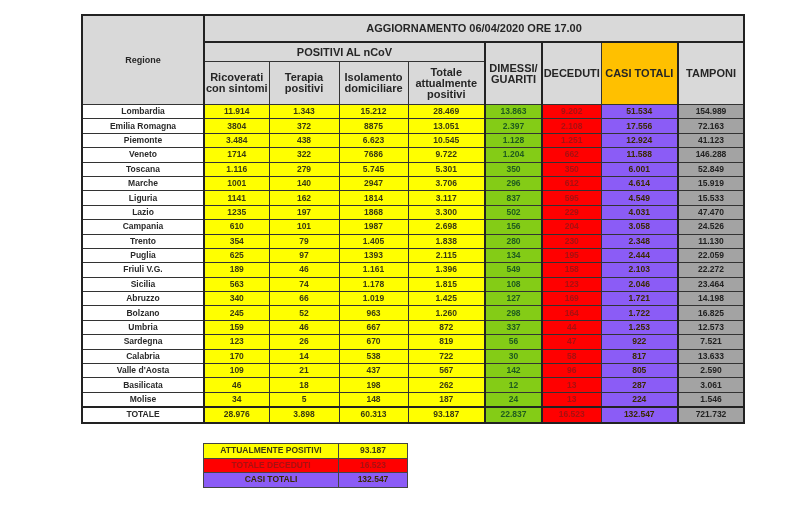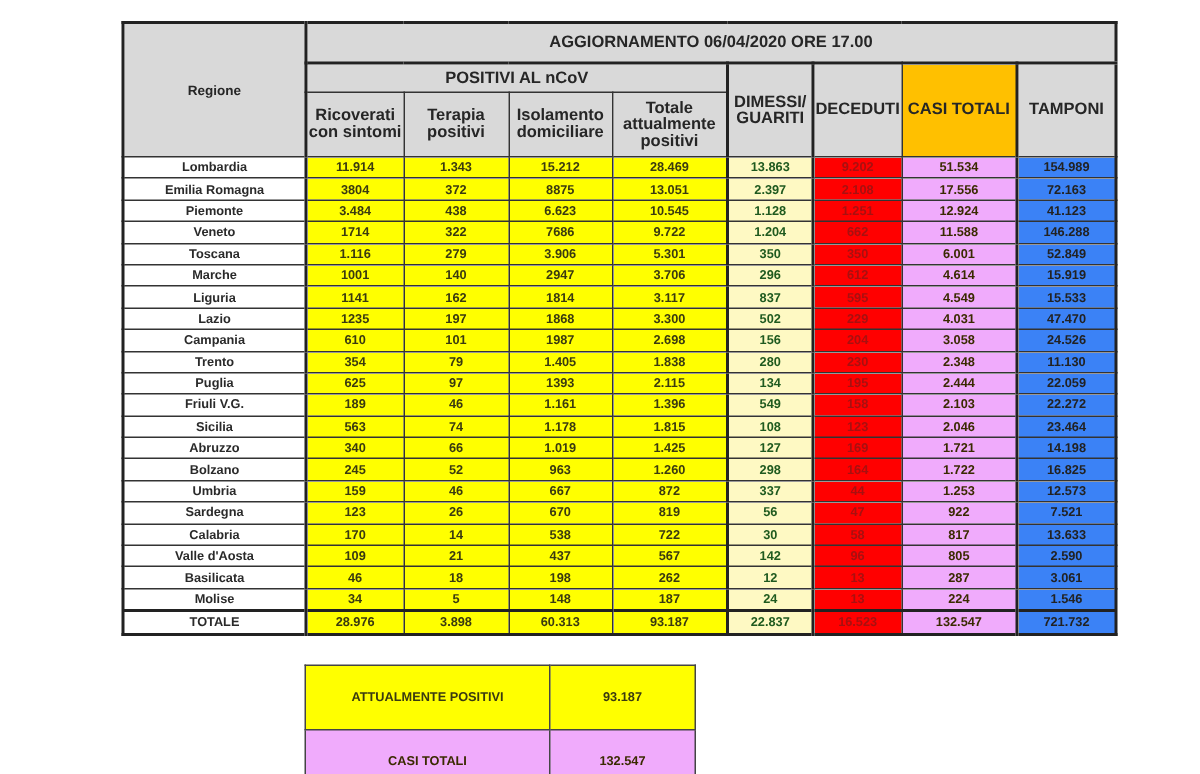--- a/index.html
+++ b/index.html
@@ -12,28 +12,28 @@
   #main-table thead th { background:#d9d9d9; color:#262626; font-size:11px; line-height:11px; }
   th.title { height:25px; font-size:11px !important; font-weight:bold; border-bottom:2px solid #222 !important; }
   th.group { height:18px; }
   th.sub { height:42px; white-space:normal !important; }
   th.region-h { font-size:9px !important; border-right:2px solid #222 !important; }
   th.casi-h { background:#ffc000 !important; }
   th.thick-l, td.thick-l { border-left:2px solid #222 !important; }
   #main-table tbody td { height:13.4px; font-size:8.5px; line-height:13px; }
   td.region { background:#ffffff; color:#2a2a2a; border-right:2px solid #222 !important; }
   td.y { background:#ffff00; color:#3a3a10; }
-  td.g { background:#fef9c3; color:#1f5a1f; }
+  td.g { background:#84cc16; color:#1f5a1f; }
   td.r { background:#ff0000; color:#a81010; }
-  td.o { background:#f0abfc; color:#3a2a00; }
-  td.t { background:#3b82f6; color:#222; }
+  td.o { background:#8b5cf6; color:#3a2a00; }
+  td.t { background:#a3a3a3; color:#222; }
   tr.total-row td { border-top:2px solid #222 !important; }
   #summary-table { left:203px; top:443px; border:1.5px solid #333; }
   #summary-table td { border:1px solid #444; font-weight:bold; font-size:8.5px; height:13.5px;
-      text-align:center; padding:14px; line-height:13px; }
+      text-align:center; padding:0; line-height:13px; }
   #summary-table td.lab { width:134px; }
   #summary-table td.val { width:68px; }
 </style>
 </head>
 <body>
 
 <table id="main-table">
   <colgroup>
     <col style="width:122px">
       <col style="width:65px">
@@ -106,21 +106,21 @@
         <td class="y">9.722</td>
         <td class="g thick-l">1.204</td>
         <td class="r thick-l">662</td>
         <td class="o">11.588</td>
         <td class="t thick-l">146.288</td>
       </tr>
       <tr>
         <td class="region">Toscana</td>
         <td class="y">1.116</td>
         <td class="y">279</td>
-        <td class="y">3.906</td>
+        <td class="y">5.745</td>
         <td class="y">5.301</td>
         <td class="g thick-l">350</td>
         <td class="r thick-l">350</td>
         <td class="o">6.001</td>
         <td class="t thick-l">52.849</td>
       </tr>
       <tr>
         <td class="region">Marche</td>
         <td class="y">1001</td>
         <td class="y">140</td>
@@ -310,17 +310,21 @@
     </tbody>
 </table>
 
 <table id="summary-table">
   <tbody id="summary-body">
       <tr>
         <td class="lab y">ATTUALMENTE POSITIVI</td>
         <td class="val y">93.187</td>
       </tr>
       <tr>
+        <td class="lab r">TOTALE DECEDUTI</td>
+        <td class="val r">16.523</td>
+      </tr>
+      <tr>
         <td class="lab o">CASI TOTALI</td>
         <td class="val o">132.547</td>
       </tr>
     </tbody>
 </table>
 
 </body></html>

